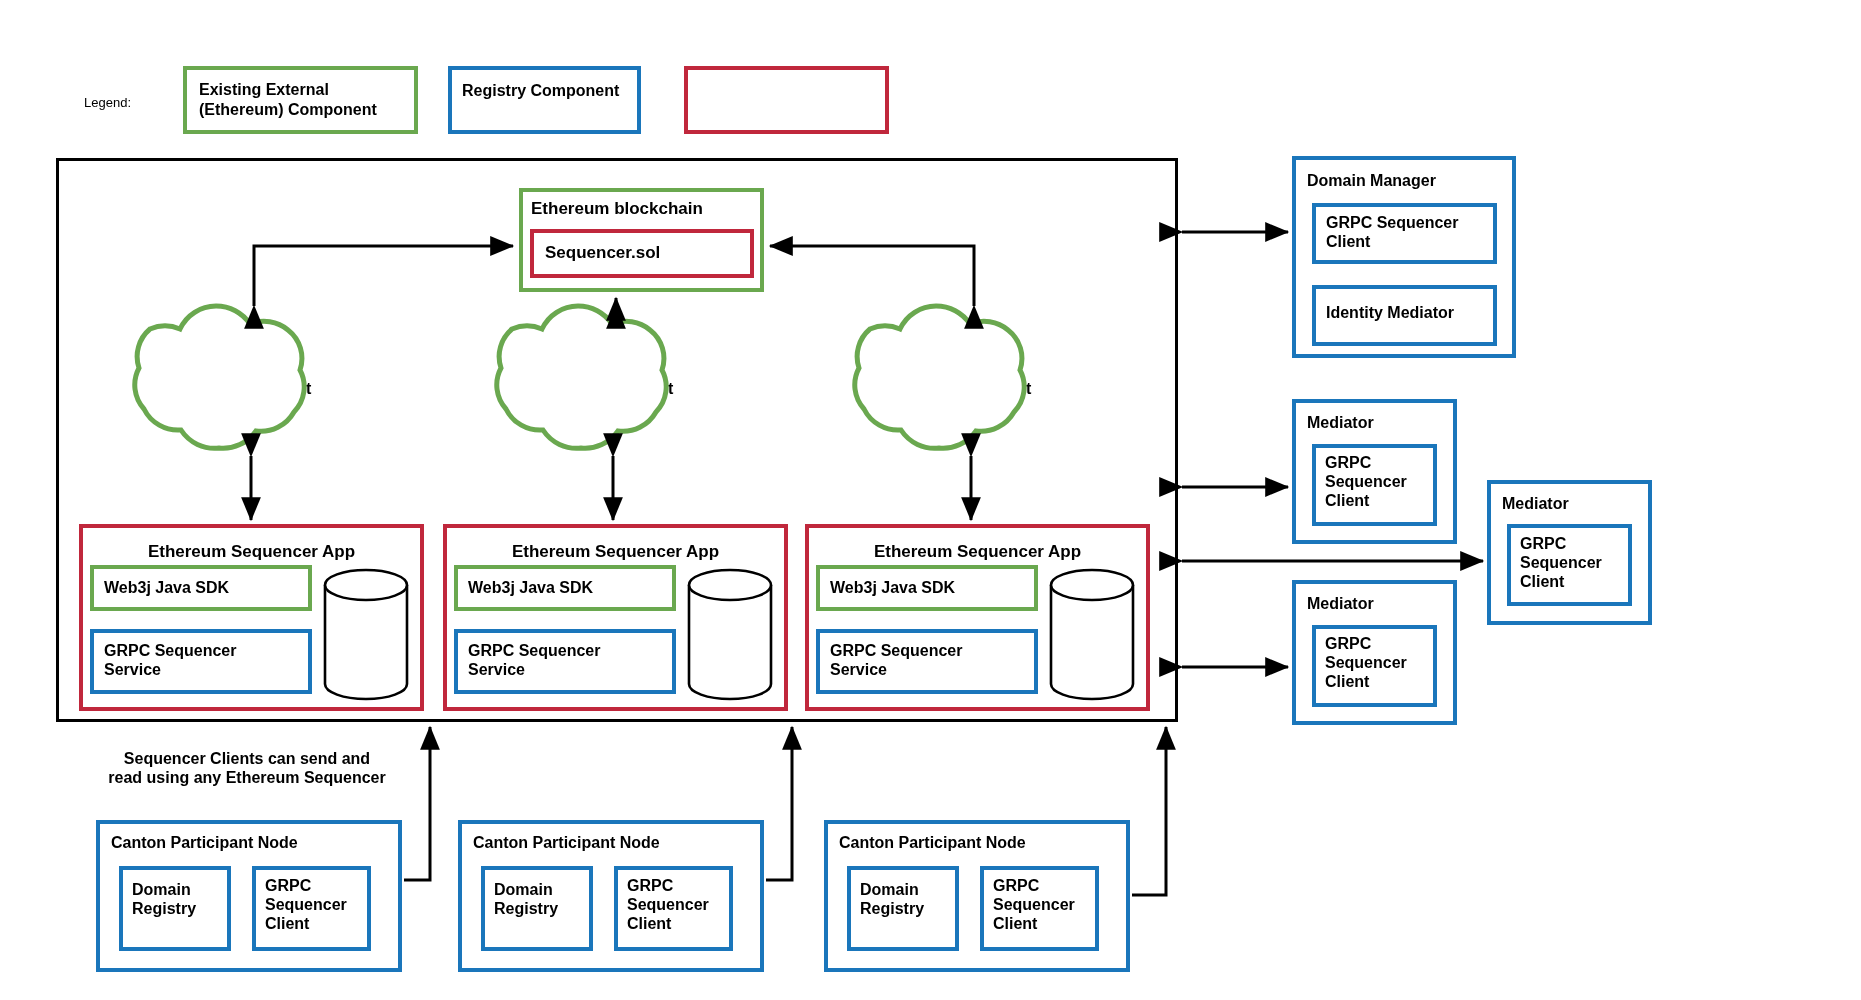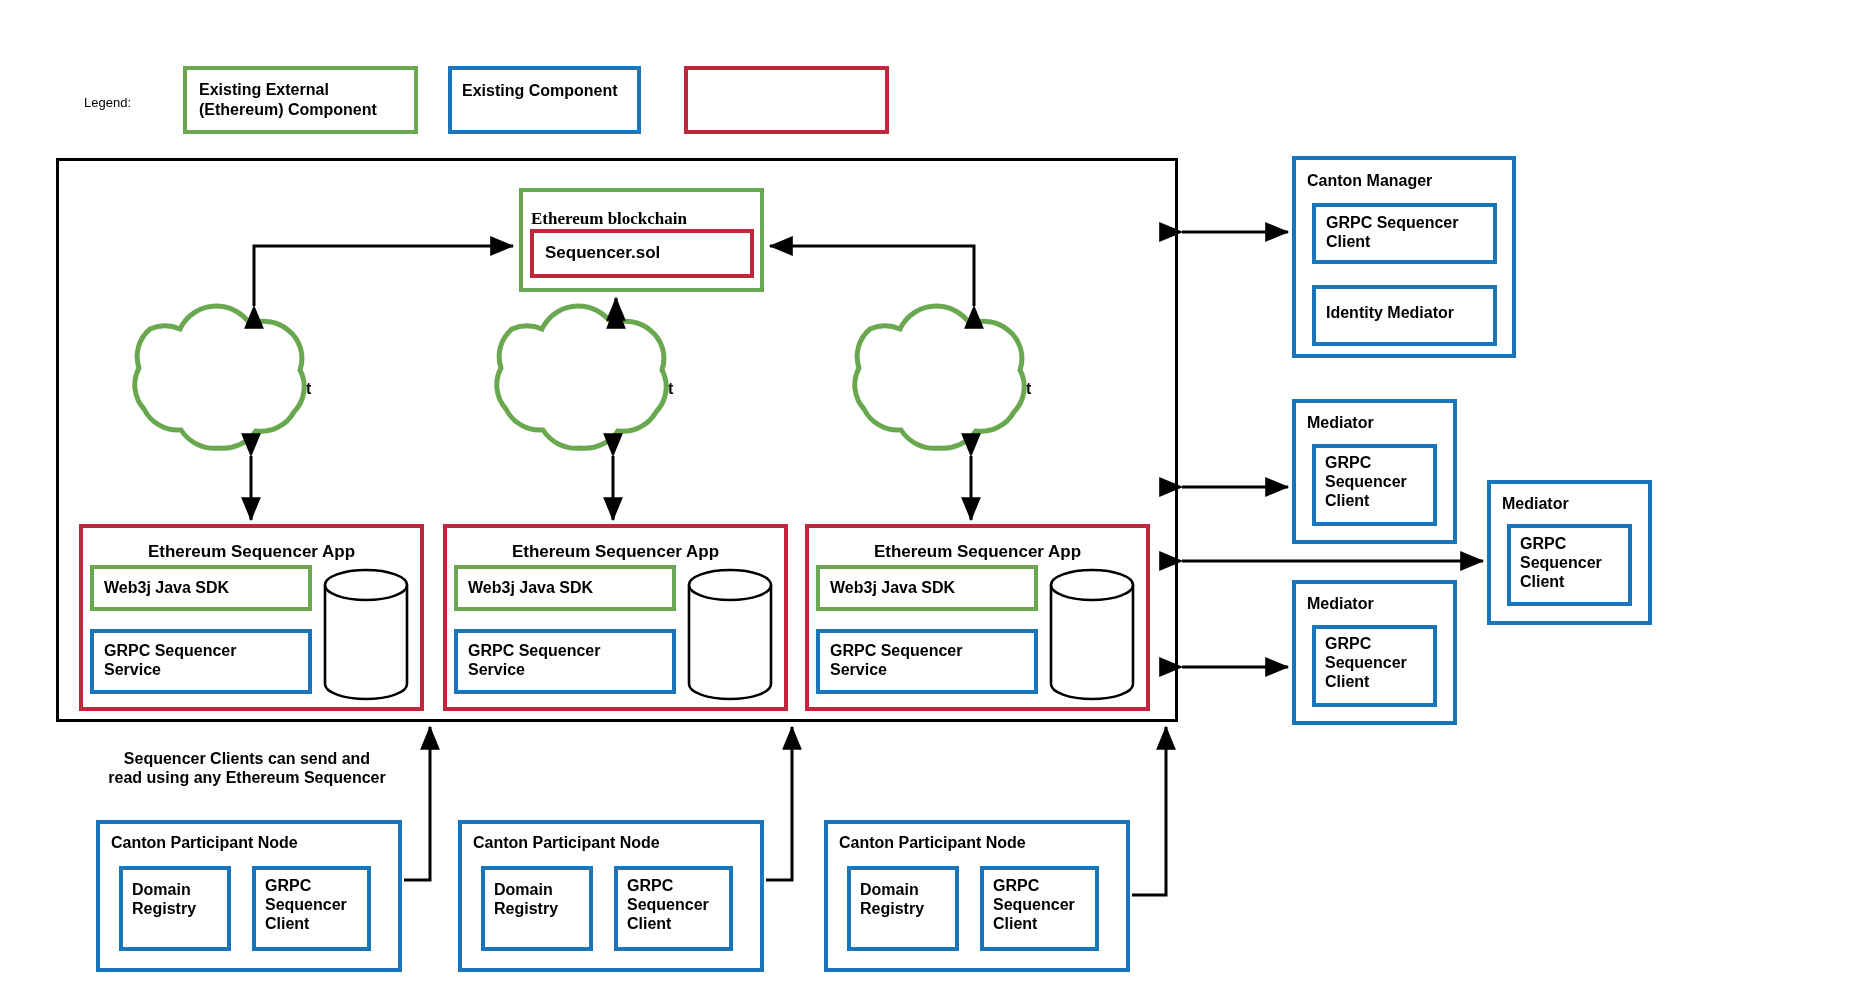--- a/index.html
+++ b/index.html
@@ -29,28 +29,28 @@
 
 <div id="stage">
 
   <div class="legend-label" style="left:84px;top:95px;">Legend:</div>
 
   <div class="box green" style="left:183px;top:66px;width:235px;height:68px;"></div>
   <div class="legend-text" style="left:199px;top:80px;width:215px;">Existing External
 (Ethereum) Component</div>
 
   <div class="box blue" style="left:448px;top:66px;width:193px;height:68px;"></div>
-  <div class="legend-text" style="left:462px;top:81px;width:180px;">Existing Component</div>
+  <div class="legend-text" style="left:462px;top:81px;width:180px;">Registry Component</div>
 
   <div class="box red" style="left:684px;top:66px;width:205px;height:68px;"></div>
 
   <div class="box black" style="left:56px;top:158px;width:1122px;height:564px;"></div>
 
   <div class="box green" style="left:519px;top:188px;width:245px;height:104px;"></div>
-  <div class="lbl t17" style="left:531px;top:209px;font-family:Liberation Serif, serif;">Ethereum blockchain</div>
+  <div class="lbl t17" style="left:531px;top:199px;">Ethereum blockchain</div>
   <div class="box red" style="left:530px;top:229px;width:224px;height:49px;"></div>
   <div class="lbl t17" style="left:545px;top:243px;">Sequencer.sol</div>
 
   <div class="cloudtext" style="left:160px;top:379px;width:180px;">Ethereum Client
 Node</div>
   <div class="cloudtext" style="left:522px;top:379px;width:180px;">Ethereum Client
 Node</div>
   <div class="cloudtext" style="left:880px;top:379px;width:180px;">Ethereum Client
 Node</div>
 
@@ -75,21 +75,21 @@
   <div class="box red" style="left:805px;top:524px;width:345px;height:187px;">
     <div class="apptitle" style="left:0;top:14px;">Ethereum Sequencer App</div>
   </div>
   <div class="box green" style="left:816px;top:565px;width:222px;height:46px;"></div>
   <div class="lbl t16" style="left:830px;top:579px;">Web3j Java SDK</div>
   <div class="box blue" style="left:816px;top:629px;width:222px;height:65px;"></div>
   <div class="lbl t16" style="left:830px;top:642px;">GRPC Sequencer
 Service</div>
 
   <div class="box blue" style="left:1292px;top:156px;width:224px;height:202px;"></div>
-  <div class="lbl t16" style="left:1307px;top:172px;">Canton Manager</div>
+  <div class="lbl t16" style="left:1307px;top:172px;">Domain Manager</div>
   <div class="box blue" style="left:1312px;top:203px;width:185px;height:61px;"></div>
   <div class="lbl t16" style="left:1326px;top:214px;">GRPC Sequencer
 Client</div>
   <div class="box blue" style="left:1312px;top:285px;width:185px;height:61px;"></div>
   <div class="lbl t16" style="left:1326px;top:304px;">Identity Mediator</div>
 
   <div class="box blue" style="left:1292px;top:399px;width:165px;height:145px;"></div>
   <div class="lbl t16" style="left:1307px;top:414px;">Mediator</div>
   <div class="box blue" style="left:1312px;top:444px;width:125px;height:82px;"></div>
   <div class="lbl t16" style="left:1325px;top:454px;">GRPC

